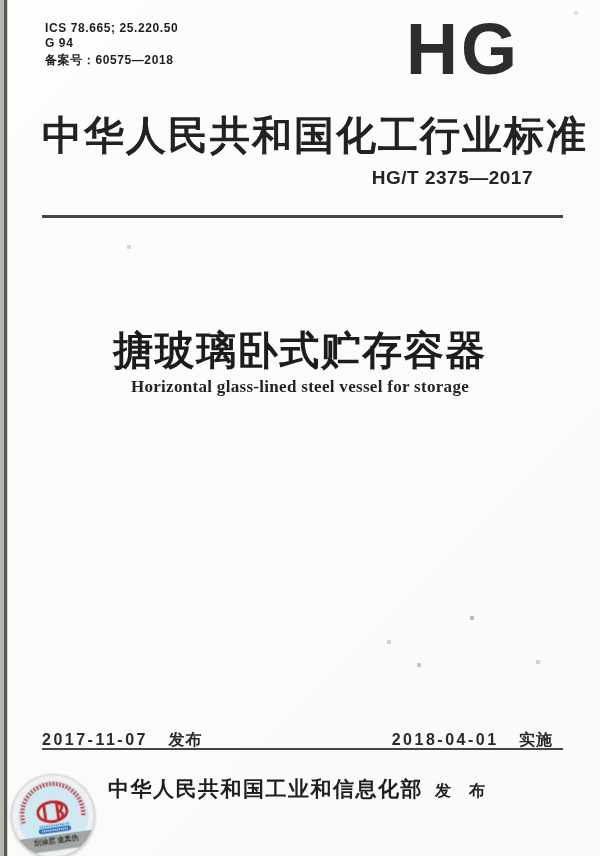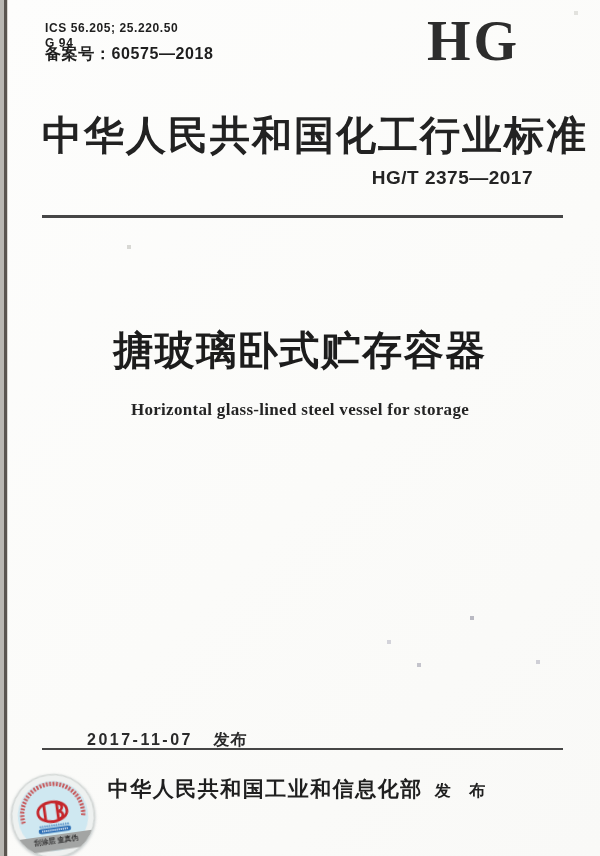--- a/index.html
+++ b/index.html
@@ -20,79 +20,79 @@
     position: absolute; left: 0; top: 0; bottom: 0; width: 9px;
     background: linear-gradient(90deg, #b9b7b2 0 4px, #5a5550 4px 7px, #d8d6d1 7px 8px, rgba(255,255,255,0) 8px);
   }
   .specks { position: absolute; left: 0; top: 0; width: 2px; height: 2px; background: transparent;
     box-shadow: 471px 617px 0 1px #b9b9c2, 418px 664px 0 1px #c4c4cc, 537px 661px 0 1px #cfcfd6,
                 128px 246px 0 1px #d8d8d4, 388px 641px 0 1px #d3d3da, 575px 12px 0 1px #e2e2de; }
 
   
   .ics-block { position: absolute; left: 45px; top: 21px; font-size: 12px; line-height: 14.5px;
     letter-spacing: 0.6px; color: #1e1e1e; font-weight: 700; }
-  .record-no { position: absolute; left: 45px; top: 44px; font-size: 16px; letter-spacing: 0.6px;
+  .record-no { position: absolute; left: 45px; top: 52px; font-size: 12px; letter-spacing: 0.6px;
     color: #1e1e1e; font-weight: 700; }
 
   
-  .hg-logo { position: absolute; top: 13px; right: 80px; font-family: Liberation Serif, serif;
-    font-size: 56px; line-height: 1; font-weight: 700; letter-spacing: 3px; color: #2d2d2d; }
+  .hg-logo { position: absolute; top: 13px; right: 80px; font-family: Liberation Sans, sans-serif;
+    font-size: 72px; line-height: 1; font-weight: 700; letter-spacing: 3px; color: #2d2d2d; }
 
   
   .std-title { position: absolute; top: 108px; left: 42px; right: 50px; text-align: center;
     font-family: "Liberation Serif", "DejaVu Serif", serif; font-weight: 700;
     font-size: 40px; letter-spacing: 2px; color: #222; white-space: nowrap; }
 
   
   .code-block { position: absolute; top: 167px; right: 67px; text-align: right; }
   .code-main { font-size: 19px; font-weight: 700; letter-spacing: 0.5px; color: #242424; }
   .code-replaces { margin-top: 4px; font-family: "Liberation Serif", "DejaVu Serif", serif;
     font-size: 13px; letter-spacing: 0.5px; color: #3f3f3f; }
 
   .rule { position: absolute; left: 42px; width: 521px; height: 2.5px; background: #464646; }
   .rule-top { top: 215px; }
   .rule-bottom { top: 748px; height: 2px; }
 
   
   .subject-cn { position: absolute; top: 323px; left: 0; right: 0; text-align: center;
     font-size: 40px; font-weight: 600; letter-spacing: 1.5px; color: #1c1c1c; }
-  .subject-en { position: absolute; top: 400px; left: 0; right: 0; text-align: center;
+  .subject-en { position: absolute; top: 377px; left: 0; right: 0; text-align: center;
     font-family: "Liberation Serif", "DejaVu Serif", serif; font-weight: 700;
     font-size: 17px; letter-spacing: 0.3px; color: #242424; }
 
   
   .dates-row { position: absolute; top: 730px; left: 42px; right: 47px;
     display: flex; justify-content: space-between; align-items: baseline; }
   .date-item { font-size: 16px; font-weight: 700; color: #2a2a2a; white-space: nowrap; }
-  .date-digits { letter-spacing: 2.5px; margin-left: 45px; }
+  .date-digits { letter-spacing: 2.5px; }
   .date-label { letter-spacing: 1px; margin-left: 16px; }
 
   
   .publisher-row { position: absolute; top: 775px; left: 0; right: 0; text-align: center;
     white-space: nowrap; color: #1f1f1f; }
   .publisher-name { font-family: Liberation Serif, serif; font-weight: 700;
     font-size: 21px; letter-spacing: 1.5px; }
-  .publisher-label { font-family: Liberation Sans, sans-serif; font-weight: 700;
+  .publisher-label { font-family: Liberation Serif, serif; font-weight: 700;
     font-size: 16px; letter-spacing: 7px; margin-left: 12px; }
 
   
   .seal { position: absolute; left: 10px; top: 773px; width: 86px; height: 86px;
     transform: rotate(-8deg); filter: drop-shadow(0 1px 1.5px rgba(60,80,90,0.35)); }
   .seal svg { width: 100%; height: 100%; display: block; }
 </style>
 </head>
 <body>
 
 <div class="page">
 
   <div class="scan-edge"></div>
   <div class="specks"></div>
 
   <div class="ics-block">
-    <div>ICS 56.205; 25.220.50</div>
+    <div>ICS 78.665; 25.220.50</div>
     <div>G 94</div>
   </div>
   <div class="record-no">备案号：60575—2018</div>
 
   <div class="hg-logo">HG</div>
 
   <div class="std-title">中华人民共和国化工行业标准</div>
 
   <div class="code-block">
     <div class="code-main">HG/T 2375—2017</div>
@@ -100,20 +100,24 @@
 
   <div class="rule rule-top"></div>
 
   <div class="subject-cn">搪玻璃卧式贮存容器</div>
   <div class="subject-en">Horizontal glass-lined steel vessel for storage</div>
 
   <div class="dates-row">
     <div class="date-item">
       <span class="date-digits">2017-11-07</span>
       <span class="date-label">发布</span>
+    </div>
+    <div class="date-item">
+      <span class="date-digits">2018-04-01</span>
+      <span class="date-label">实施</span>
     </div>
   </div>
 
   <div class="rule rule-bottom"></div>
 
   <div class="publisher-row">
     <span class="publisher-name">中华人民共和国工业和信息化部</span><span class="publisher-label">发 布</span>
   </div>
 
   <div class="seal">

